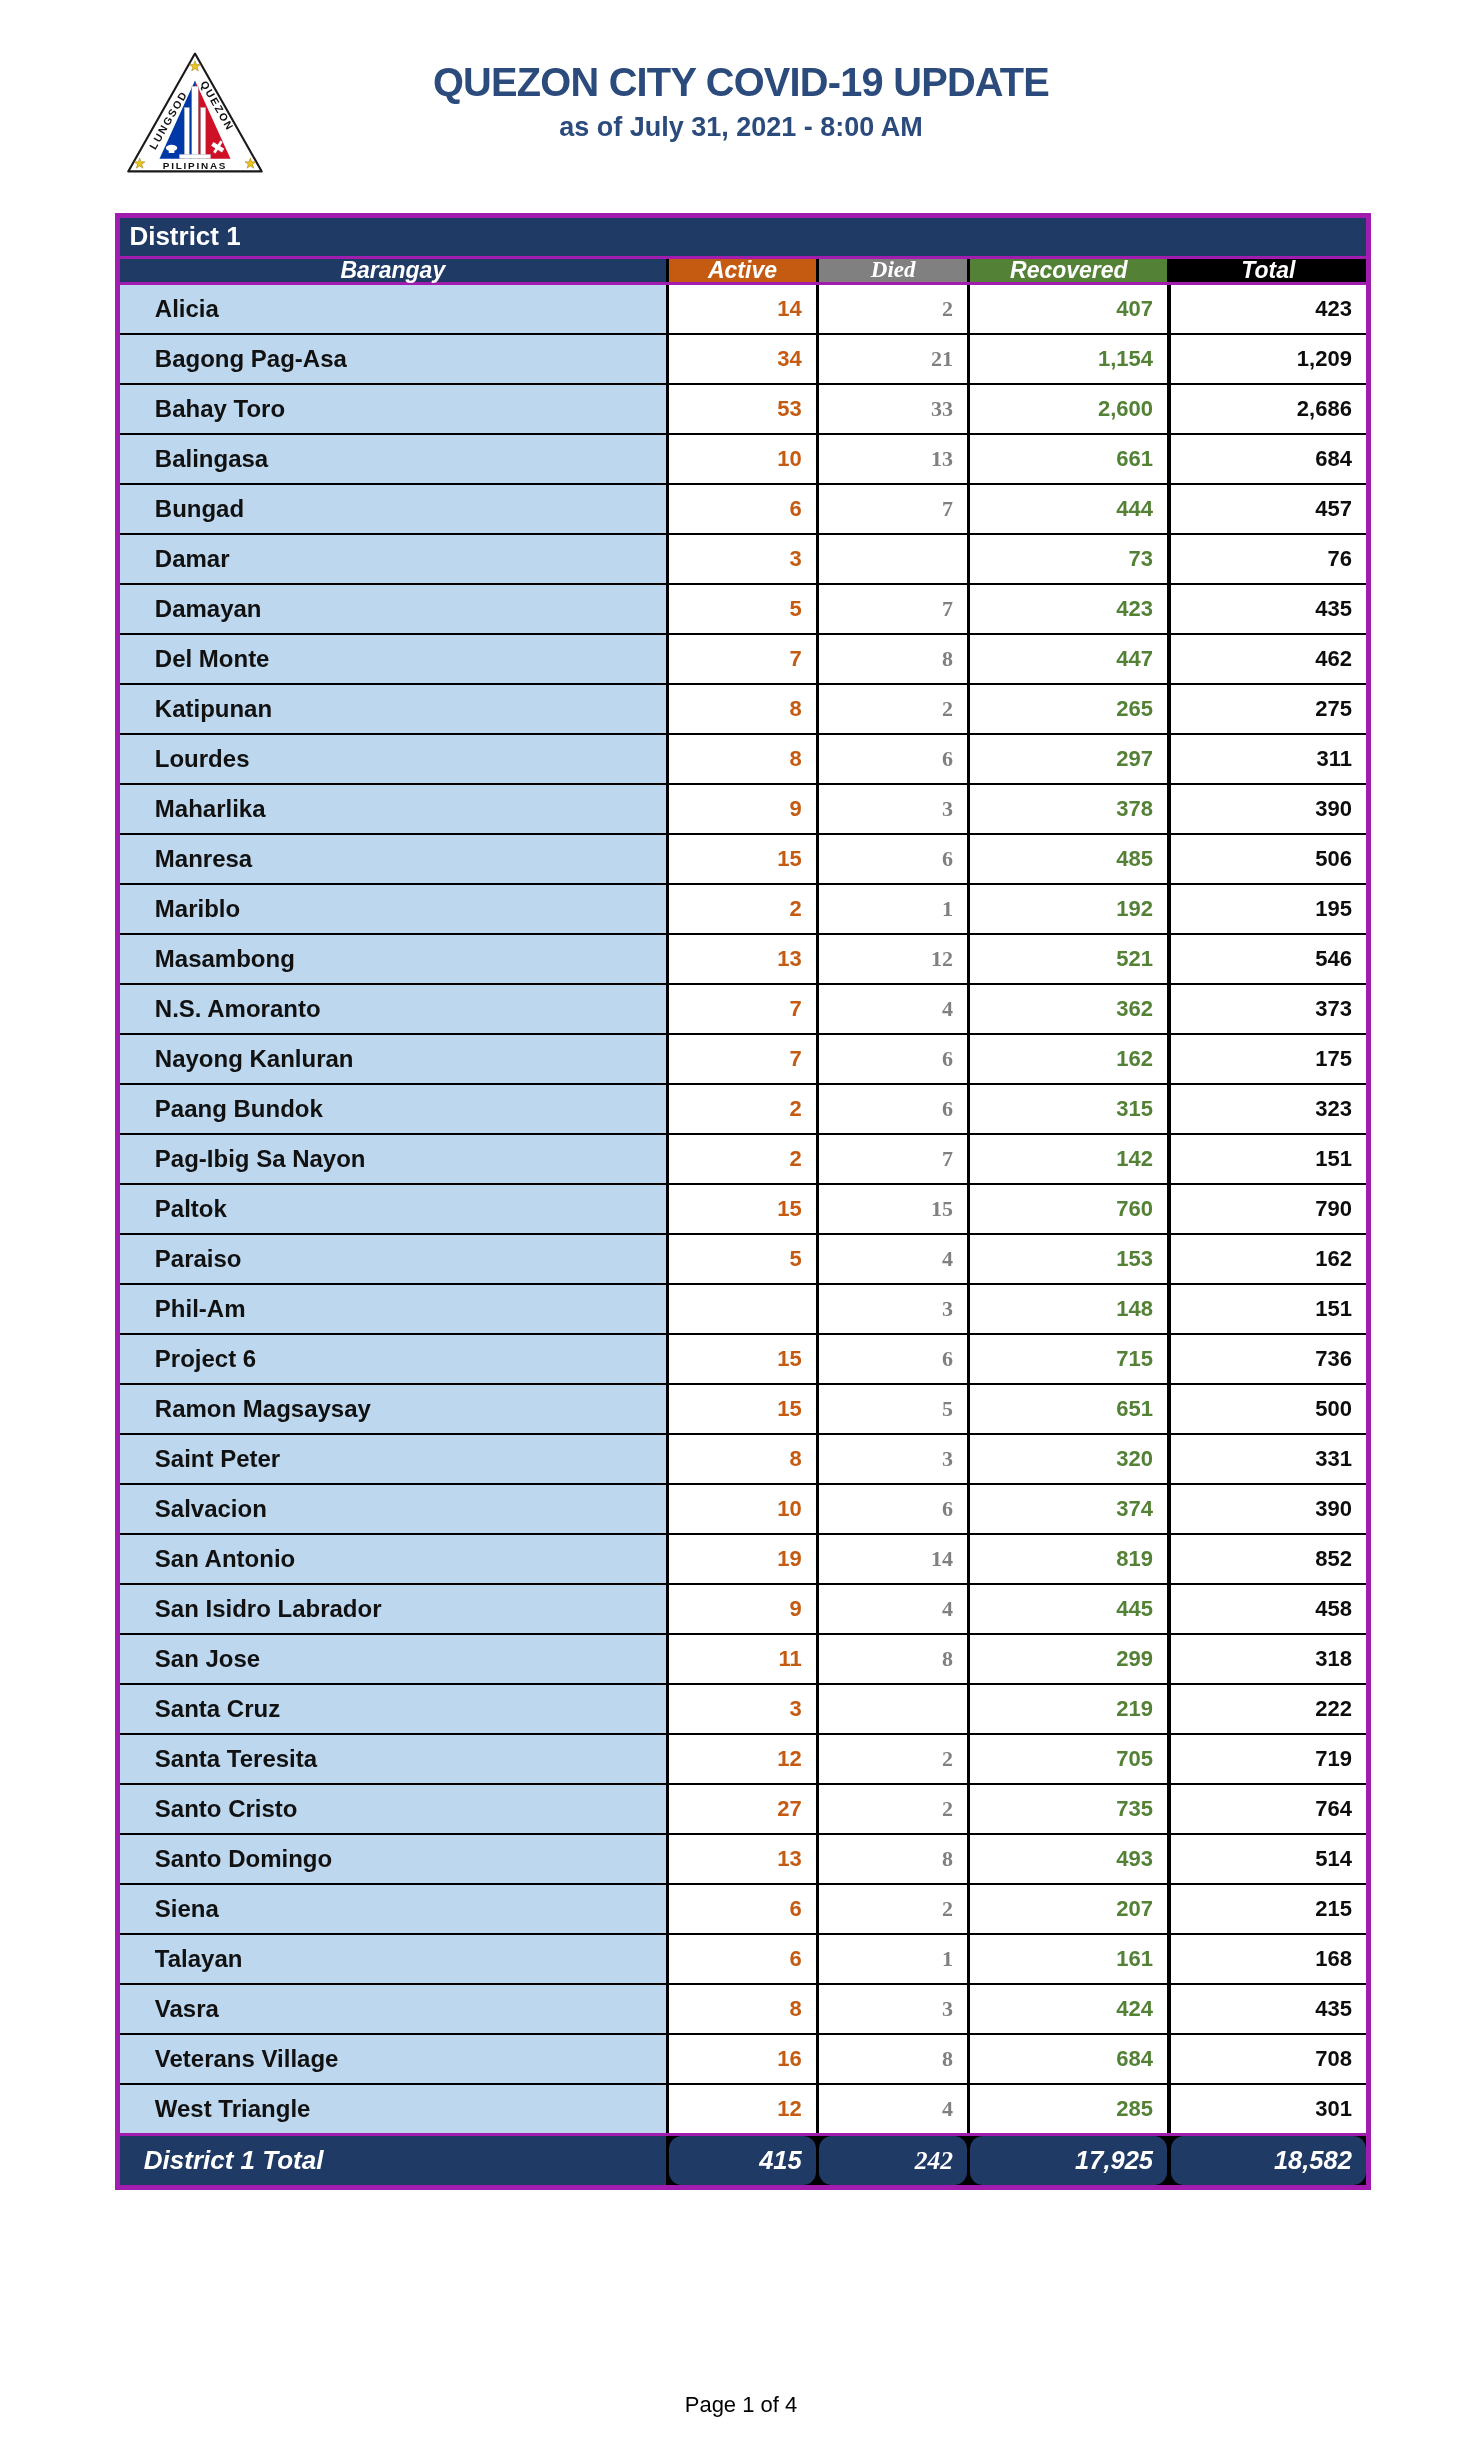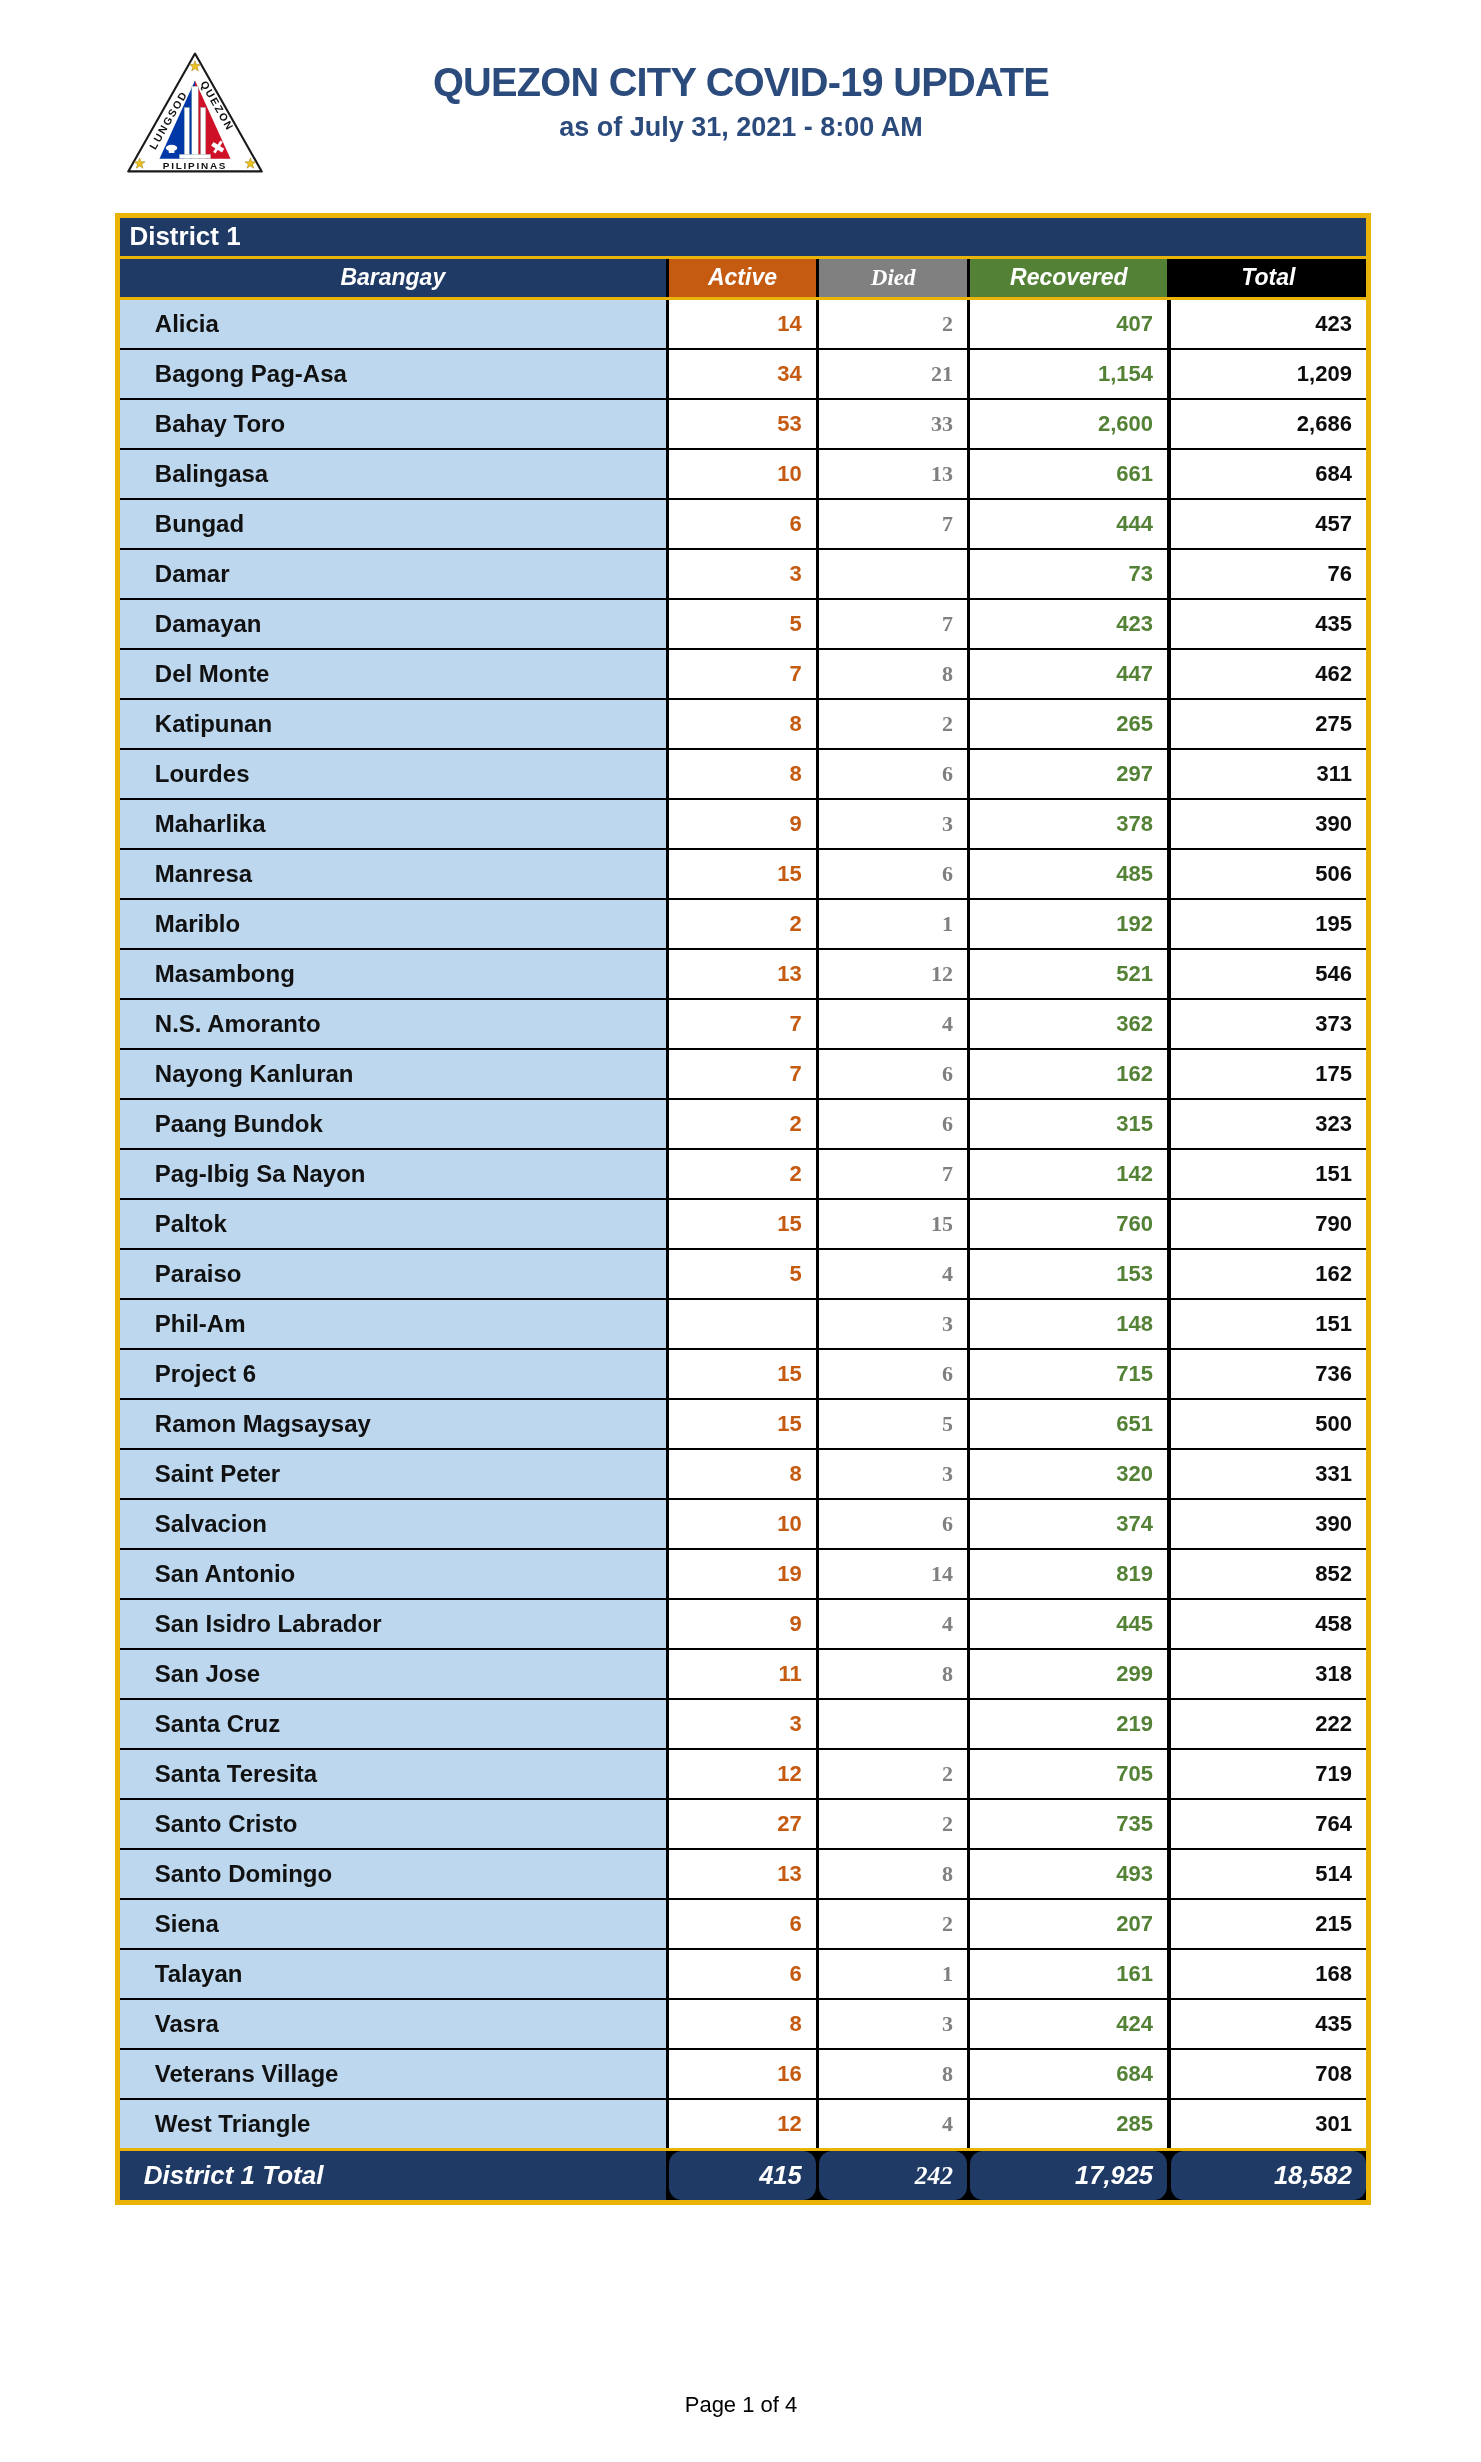--- a/index.html
+++ b/index.html
@@ -17,29 +17,29 @@
     letter-spacing:-0.8px;margin:0;line-height:1.1;
     transform:scaleX(.97);transform-origin:center;
   }
   .sub-title{
     font-size:27px;font-weight:bold;color:var(--title-navy,#2C4B7D);
     margin:8px 0 0 0;line-height:1.1;
   }
   
   .district-table{
     position:absolute;left:115px;top:213px;width:1256px;
-    background:#eab308;padding:4.8px;box-sizing:border-box;
+    background:#a21caf;padding:4.8px;box-sizing:border-box;
     display:flex;flex-direction:column;gap:3.2px;
   }
   .district-bar{
     height:38px;background:var(--navy,#203A66);display:flex;align-items:center;
     color:#fff;font-size:26px;font-weight:bold;padding-left:9.6px;
   }
   .hrow,.trow,.total-row{display:flex;gap:3.2px;background:#000;}
-  .hrow{height:38px;}
+  .hrow{height:23px;}
   .trow{height:48px;}
   .total-row{height:49px;}
   .cell{display:flex;align-items:center;box-sizing:border-box;}
   .w-name{flex:0 0 546px;}
   .w-active{flex:0 0 147px;}
   .w-died{flex:0 0 148px;font-family:Liberation Serif, serif;}
   .w-recovered{flex:0 0 197px;}
   .w-total{flex:1 1 auto;}
   
   .hcell{justify-content:center;color:#fff;font-size:23px;font-weight:bold;font-style:italic;}

